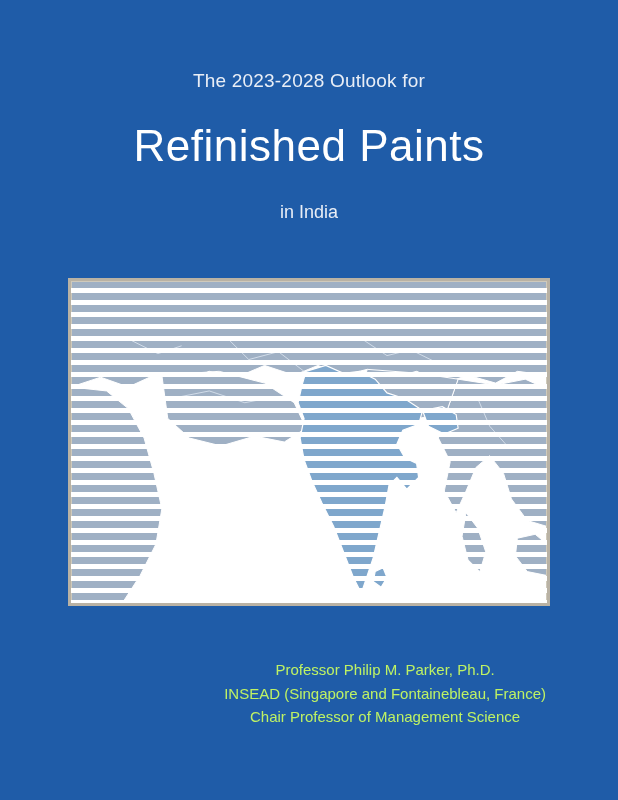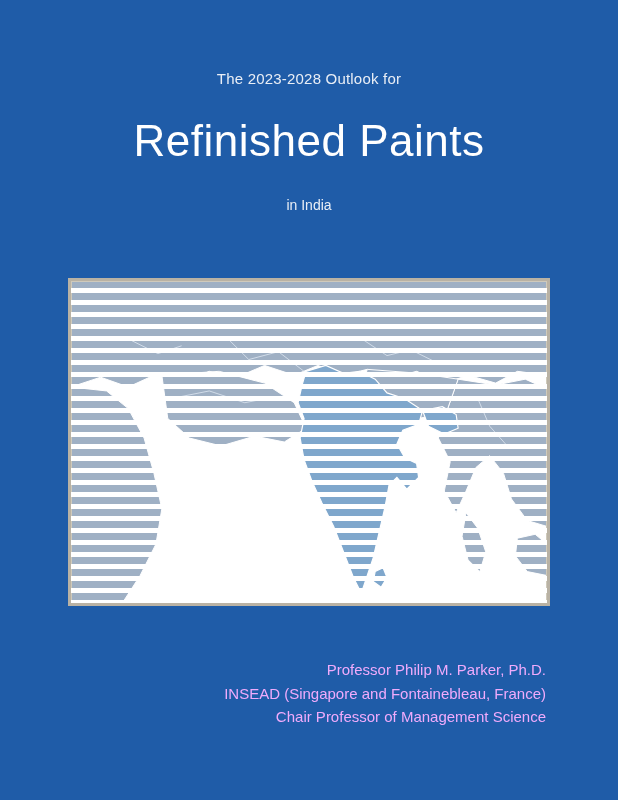--- a/index.html
+++ b/index.html
@@ -22,36 +22,36 @@
   }
   .title-block {
     position: absolute;
     top: 70px;
     left: 0;
     width: 618px;
     text-align: center;
     color: #ffffff;
   }
   .subtitle-top {
-    font-size: 15px;
+    font-size: 19px;
     letter-spacing: 0.2px;
     color: #e9eef6;
     font-weight: 400;
   }
   .main-title {
     margin-top: 30px;
     font-size: 44px;
     font-weight: 400;
     letter-spacing: 0.5px;
     color: #ffffff;
     line-height: 1.1;
   }
   .subtitle-bottom {
     margin-top: 32px;
-    font-size: 14px;
+    font-size: 18px;
     color: #e9eef6;
     font-weight: 400;
   }
   .map-frame {
     position: absolute;
     left: 68px;
     top: 278px;
     width: 482px;
     height: 328px;
     border: 3px solid #b9b2a4;
@@ -84,22 +84,22 @@
       rgba(255,255,255,0) 0px,
       rgba(255,255,255,0) 7px,
       #ffffff 7px,
       #ffffff 12px
     );
   }
   .author-block {
     position: absolute;
     right: 72px;
     bottom: 72px;
-    text-align: right;
-    color: #f0abfc;
+    text-align: center;
+    color: #bef264;
     font-size: 15px;
     line-height: 1.55;
   }
   .author-line {
     white-space: nowrap;
   }
 </style>
 </head>
 <body>
 

